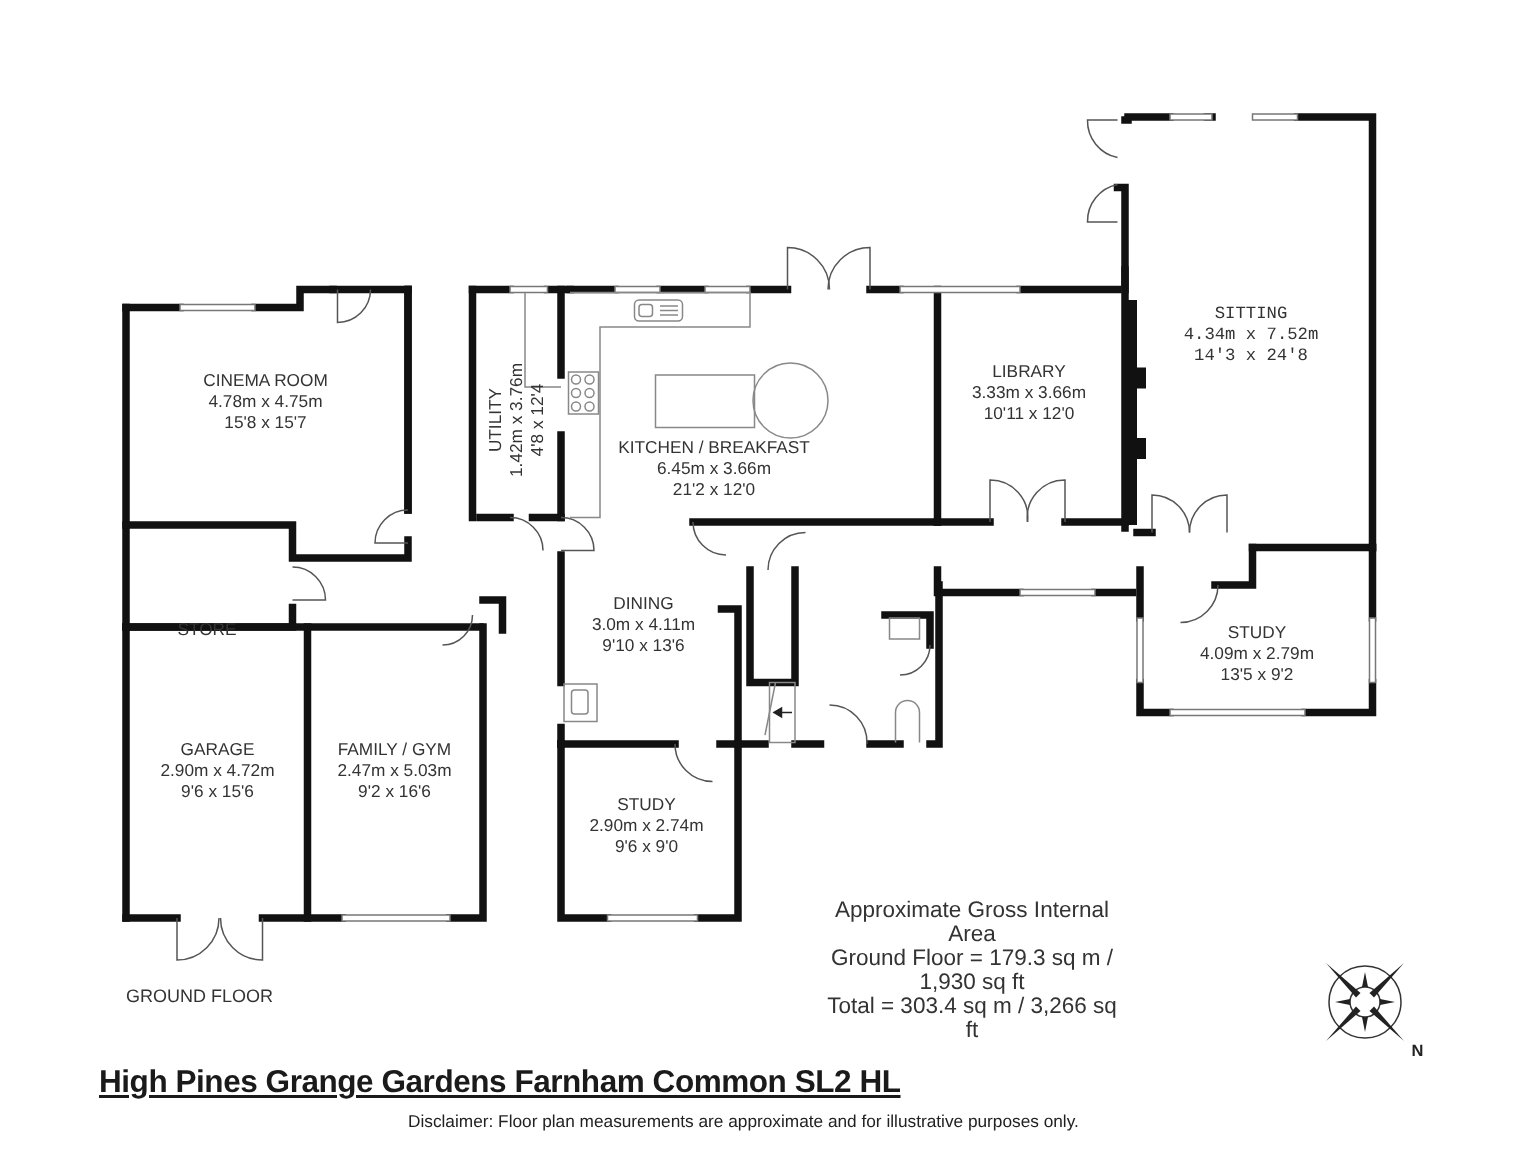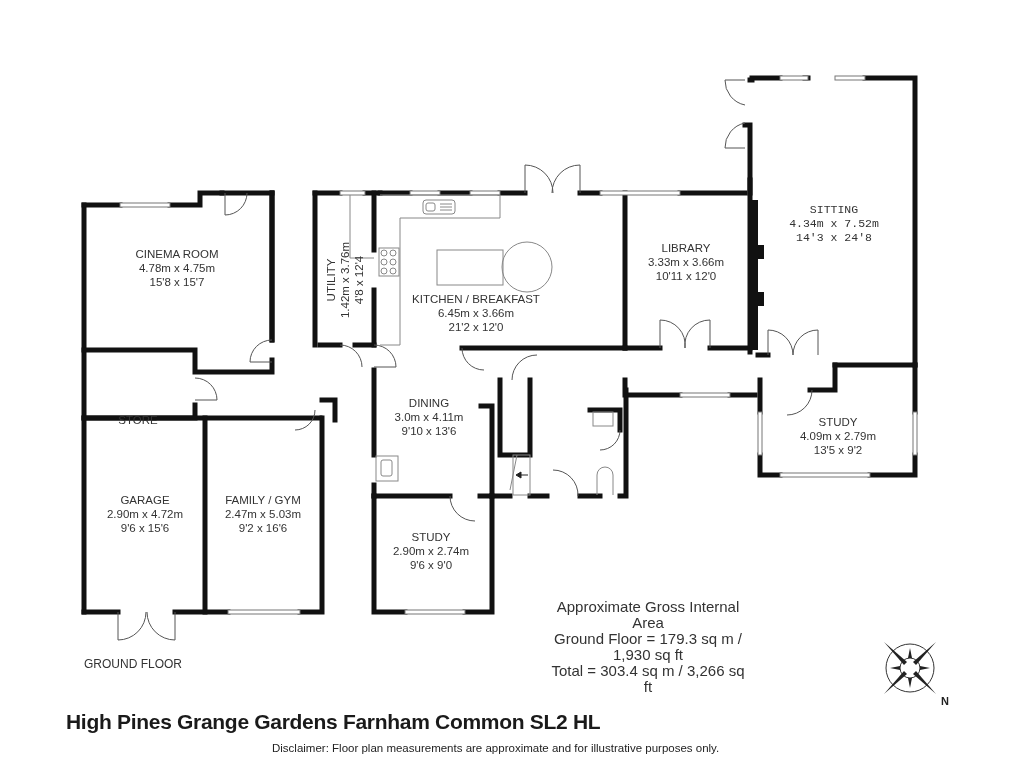--- a/index.html
+++ b/index.html
@@ -2,21 +2,21 @@
 <html><head>
 <meta charset="utf-8">
 <style>
   html, body { margin: 0; padding: 0; background: #ffffff; }
   body { width: 1024px; height: 768px; position: relative; overflow: hidden; font-family: "Liberation Sans", sans-serif; }
   #plan { position: absolute; left: 0; top: 0; width: 1024px; height: 768px; }
   .room-label { position: absolute; text-align: center; font-size: 11.5px; line-height: 14px; color: #333333; font-family: "Liberation Sans", sans-serif; transform: translateX(-50%); white-space: nowrap; }
   .room-label.vertical { transform: translate(-50%, -50%) rotate(-90deg); }
   .floor-label { position: absolute; left: 84px; top: 657px; font-size: 12px; color: #333333; }
   .area-block { position: absolute; left: 548px; top: 587px; width: 200px; text-align: center; font-size: 15px; line-height: 16px; color: #333333; margin-top: 12px; }
-  .title { position: absolute; left: 66px; top: 710px; font-size: 21px; font-weight: bold; color: #1a1a1a; letter-spacing: -0.3px; }
+  .title { position: absolute; left: 66px; top: 710px; font-size: 21px; font-weight: bold; color: #1a1a1a; letter-spacing: -0.3px; text-decoration: underline; }
   .disclaimer { position: absolute; left: 272px; top: 742px; font-size: 11.5px; color: #222222; }
   .compass-n { position: absolute; left: 941px; top: 695px; font-size: 11px; font-weight: bold; color: #222; }
 </style>
 </head>
 <body>
 
 <svg id="plan" viewBox="0 0 1024 768" xmlns="http://www.w3.org/2000/svg">
   <g stroke="#111" stroke-width="5" fill="none" stroke-linecap="square">
 
     <path d="M84,205 L84,612"></path>

